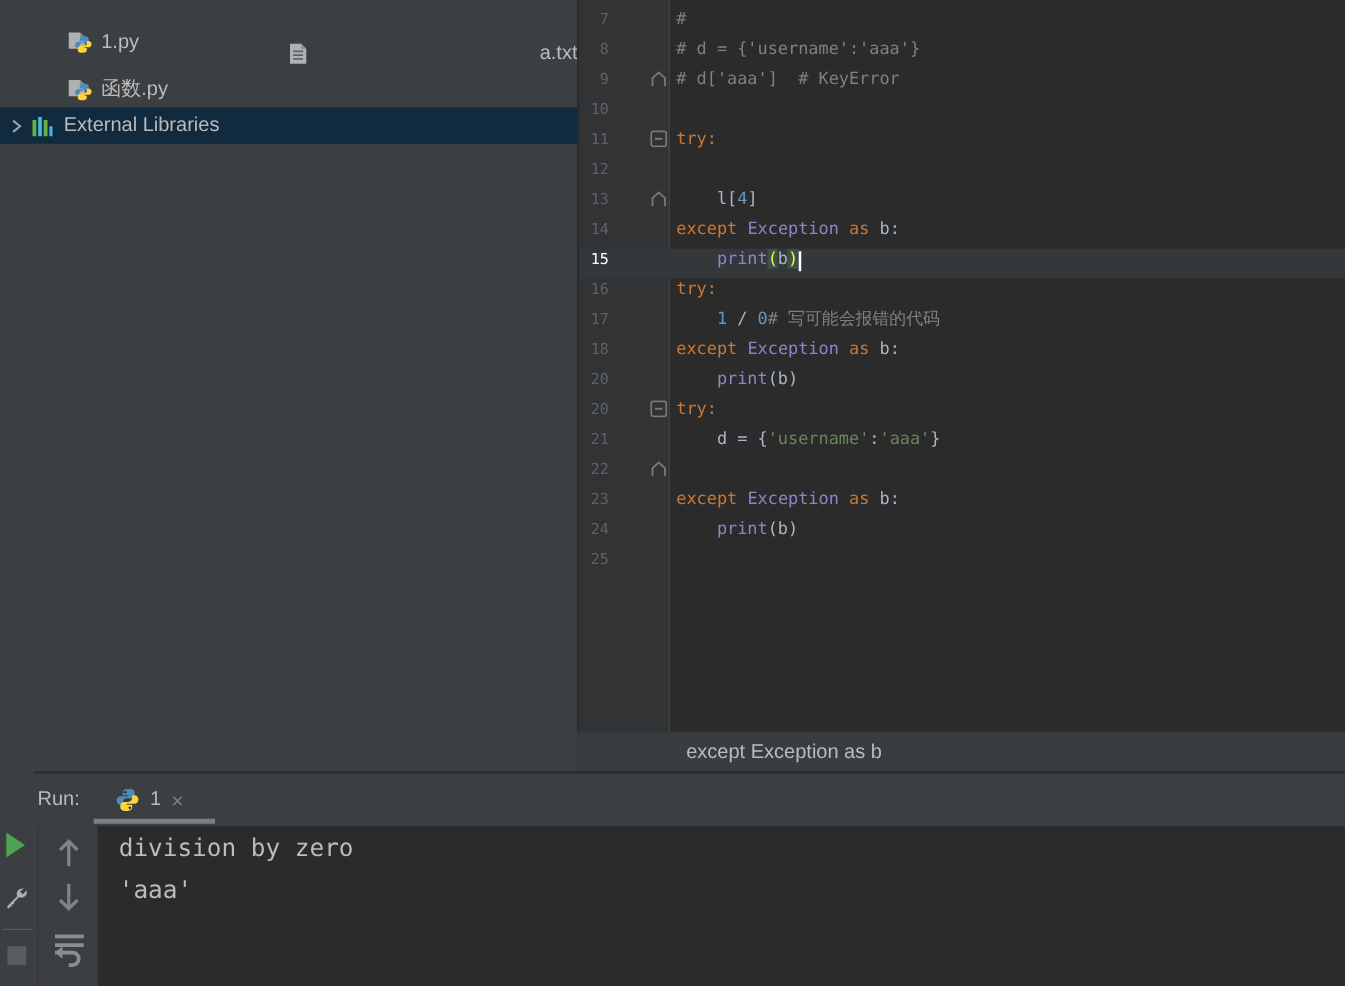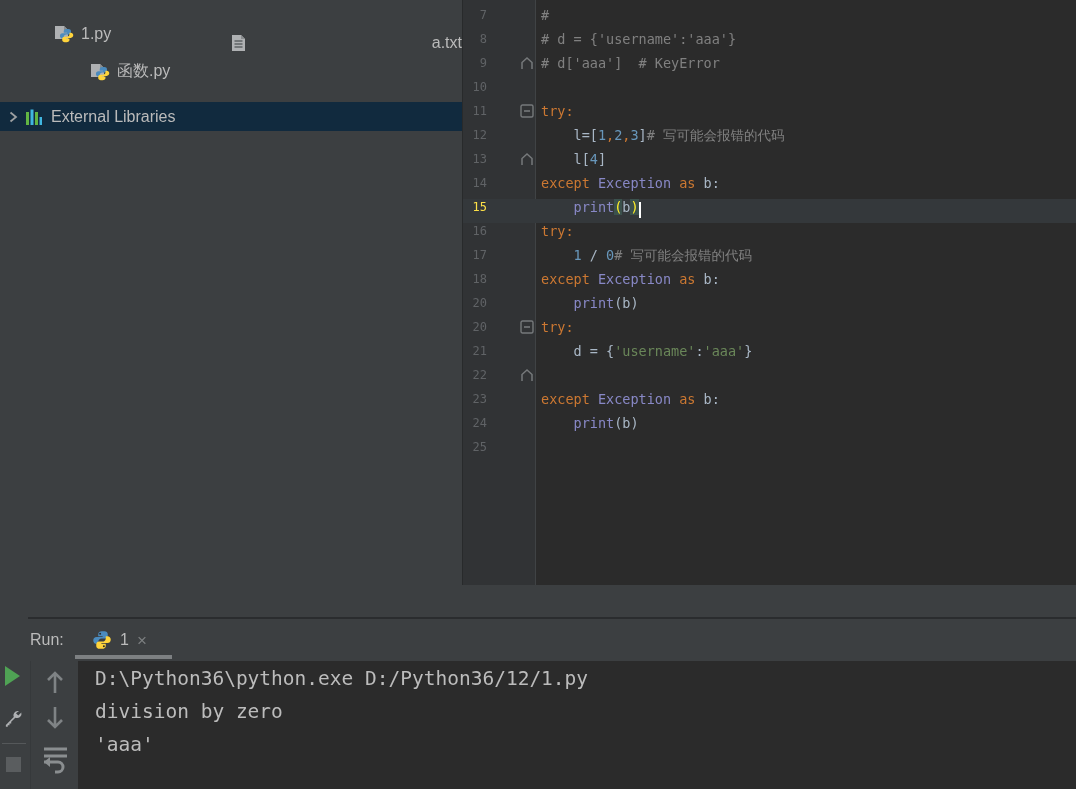--- a/index.html
+++ b/index.html
@@ -6,34 +6,34 @@
   #app{
     position:relative;width:1076px;height:789px;overflow:hidden;
     background:#3C3F41;
     font-family:"Liberation Sans","DejaVu Sans",sans-serif;
     -webkit-font-smoothing:antialiased;
   }
   
   .project-panel{position:absolute;left:0;top:0;width:462px;height:617px;background:#3C3F41;}
   .tree-row{position:absolute;left:0;width:462px;height:29px;display:flex;align-items:center;
     color:#BBBBBB;font-size:16px;white-space:nowrap;cursor:default;}
-  .tree-row.selected{background:#112A3E;margin-top:16px;}
+  .tree-row.selected{background:#112A3E;}
   .tree-chevron{width:22px;display:flex;justify-content:center;align-items:center;flex:none;margin-left:2px;}
   .tree-icon{width:20px;height:18px;position:relative;flex:none;margin-right:7px;}
   .tree-indent{width:54px;flex:none;}
   
   .editor{position:absolute;left:462px;top:0;width:614px;height:585px;background:#2B2B2B;overflow:hidden;
     border-left:1px solid #282A2B;box-sizing:border-box;}
   .gutter-bg{position:absolute;left:0;top:0;width:72px;height:585px;background:#313335;border-right:1px solid #404345;z-index:0;}
   .caret-row{position:absolute;left:0;width:614px;height:24px;background:#34383B;z-index:1;}
   .code-lines{position:absolute;left:0;top:7px;z-index:2;width:614px;}
   .code-line{height:24px;line-height:24px;white-space:pre;display:flex;
     font-family:"DejaVu Sans Mono","Liberation Mono",monospace;font-size:13.5px;}
   .ln{display:inline-block;width:24px;text-align:right;color:#606366;font-size:12px;flex:none;}
-  .ln.current{color:#fde047;}
+  .ln.current{color:#ffffff;}
   .fold-cell{display:inline-block;width:54px;position:relative;flex:none;}
   .fold-cell svg{position:absolute;left:33px;top:5px;}
   .code-text{white-space:pre;}
   .t-c{color:#808080;}
   .t-k{color:#CC7832;font-weight:normal;}
   .t-n{color:#6897BB;}
   .t-s{color:#6A8759;}
   .t-b{color:#8888C6;}
   .t-d{color:#A9B7C6;}
   .t-p{color:#FFEF28;background:#3B514D;}
@@ -82,21 +82,21 @@
       </div>
       <div class="tree-row" style="top: 28px; justify-content: space-between;">
         <span class="tree-indent"></span>
         <span class="tree-icon"><svg width="20" height="18" viewBox="0 0 20 18">
             <path d="M3 1h9l4 4v12H3z" fill="#AFB1B3"></path>
             <path d="M12 1l4 4h-4z" fill="#8A8D8F"></path>
             <path d="M5.5 7h8M5.5 10h8M5.5 13h8" stroke="#5F6366" stroke-width="1.4"></path>
           </svg></span>
         <span>a.txt</span>
       </div>
-      <div class="tree-row" style="top: 57px; margin-left: 36px;">
+      <div class="tree-row" style="top: 57px;">
         <span class="tree-indent"></span>
         <span class="tree-icon"><svg width="20" height="18" viewBox="0 0 20 18">
             <path d="M1 1h9l4 4v9H1z" fill="#AFB1B3"></path>
             <path d="M10 1l4 4h-4z" fill="#8A8D8F"></path>
             <g transform="translate(5,3) scale(0.95)">
               <path fill="#4B8BBE" d="M7.9 1C6.2 1 5 1.9 5 3.3V5h3.5v.6H3.6C2.1 5.6 1 6.8 1 8.3 1 9.9 2.1 11 3.6 11H5V9.3c0-1.4 1.2-2.5 2.6-2.5h2.8c1.2 0 2.2-1 2.2-2.2V3.3C12.6 1.9 11.4 1 10 1H7.9z"></path>
               <path fill="#FFD43B" d="M8.1 15c1.7 0 2.9-.9 2.9-2.3V11H7.5v-.6h4.9c1.5 0 2.6-1.2 2.6-2.7 0-1.6-1.1-2.7-2.6-2.7H11v1.7c0 1.4-1.2 2.5-2.6 2.5H5.6c-1.2 0-2.2 1-2.2 2.2v1.3C3.4 14.1 4.6 15 6 15h2.1z"></path>
             </g>
           </svg></span>
         <span>函数.py</span>
@@ -125,21 +125,21 @@
         <div class="code-line"><span class="ln">7</span><span class="fold-cell"></span><span class="code-text"><span class="t-c">#</span></span></div>
         <div class="code-line"><span class="ln">8</span><span class="fold-cell"></span><span class="code-text"><span class="t-c"># d = {'username':'aaa'}</span></span></div>
         <div class="code-line"><span class="ln">9</span><span class="fold-cell"><svg width="14" height="14" viewBox="0 0 14 14">
               <path d="M2 13V6.5L7 2l5 4.5V13" fill="none" stroke="#76797B" stroke-width="1.5"></path>
             </svg></span><span class="code-text"><span class="t-c"># d['aaa']  # KeyError</span></span></div>
         <div class="code-line"><span class="ln">10</span><span class="fold-cell"></span><span class="code-text"></span></div>
         <div class="code-line"><span class="ln">11</span><span class="fold-cell"><svg width="14" height="14" viewBox="0 0 14 14">
               <rect x="1" y="1" width="12" height="12" rx="1.5" fill="#313335" stroke="#76797B" stroke-width="1.4"></rect>
               <path d="M4 7h6" stroke="#76797B" stroke-width="1.6"></path>
             </svg></span><span class="code-text"><span class="t-k">try:</span></span></div>
-        <div class="code-line"><span class="ln">12</span><span class="fold-cell"></span><span class="code-text"><span class="t-d">    l=[</span><span class="t-n">1</span><span class="t-k">,</span><span class="t-n">2</span><span class="t-k">,</span><span class="t-n">3</span><span class="t-d">]</span><span class="t-c"># 写可能会报错的代码</span></span></div>
+        <div class="code-line"><span class="ln">12</span><span class="fold-cell"></span></div>
         <div class="code-line"><span class="ln">13</span><span class="fold-cell"><svg width="14" height="14" viewBox="0 0 14 14">
               <path d="M2 13V6.5L7 2l5 4.5V13" fill="none" stroke="#76797B" stroke-width="1.5"></path>
             </svg></span><span class="code-text"><span class="t-d">    l[</span><span class="t-n">4</span><span class="t-d">]</span></span></div>
         <div class="code-line"><span class="ln">14</span><span class="fold-cell"></span><span class="code-text"><span class="t-k">except</span><span class="t-d"> </span><span class="t-b">Exception</span><span class="t-d"> </span><span class="t-k">as</span><span class="t-d"> b:</span></span></div>
         <div class="code-line"><span class="ln current">15</span><span class="fold-cell"></span><span class="code-text"><span class="t-d">    </span><span class="t-b">print</span><span class="t-p">(</span><span class="t-d">b</span><span class="t-p">)</span><span class="caret-bar"></span></span></div>
         <div class="code-line"><span class="ln">16</span><span class="fold-cell"></span><span class="code-text"><span class="t-k">try:</span></span></div>
         <div class="code-line"><span class="ln">17</span><span class="fold-cell"></span><span class="code-text"><span class="t-d">    </span><span class="t-n">1</span><span class="t-d"> / </span><span class="t-n">0</span><span class="t-c"># 写可能会报错的代码</span></span></div>
         <div class="code-line"><span class="ln">18</span><span class="fold-cell"></span><span class="code-text"><span class="t-k">except</span><span class="t-d"> </span><span class="t-b">Exception</span><span class="t-d"> </span><span class="t-k">as</span><span class="t-d"> b:</span></span></div>
         <div class="code-line"><span class="ln">20</span><span class="fold-cell"></span><span class="code-text"><span class="t-d">    </span><span class="t-b">print</span><span class="t-d">(b)</span></span></div>
         <div class="code-line"><span class="ln">20</span><span class="fold-cell"><svg width="14" height="14" viewBox="0 0 14 14">
@@ -149,20 +149,21 @@
         <div class="code-line"><span class="ln">21</span><span class="fold-cell"></span><span class="code-text"><span class="t-d">    d = {</span><span class="t-s">'username'</span><span class="t-d">:</span><span class="t-s">'aaa'</span><span class="t-d">}</span></span></div>
         <div class="code-line"><span class="ln">22</span><span class="fold-cell"><svg width="14" height="14" viewBox="0 0 14 14">
               <path d="M2 13V6.5L7 2l5 4.5V13" fill="none" stroke="#76797B" stroke-width="1.5"></path>
             </svg></span></div>
         <div class="code-line"><span class="ln">23</span><span class="fold-cell"></span><span class="code-text"><span class="t-k">except</span><span class="t-d"> </span><span class="t-b">Exception</span><span class="t-d"> </span><span class="t-k">as</span><span class="t-d"> b:</span></span></div>
         <div class="code-line"><span class="ln">24</span><span class="fold-cell"></span><span class="code-text"><span class="t-d">    </span><span class="t-b">print</span><span class="t-d">(b)</span></span></div>
         <div class="code-line"><span class="ln">25</span><span class="fold-cell"></span><span class="code-text"></span></div>
       </div>
   </div>
 
+  <div class="context-bar">except Exception as b</div>
 
   <div class="run-header">
     <span class="run-label">Run:</span>
     <div class="run-tab">
       <svg width="20" height="20" viewBox="0 0 16 16">
         <path fill="#4B8BBE" d="M7.9 1C6.2 1 5 1.9 5 3.3V5h3.5v.6H3.6C2.1 5.6 1 6.8 1 8.3 1 9.9 2.1 11 3.6 11H5V9.3c0-1.4 1.2-2.5 2.6-2.5h2.8c1.2 0 2.2-1 2.2-2.2V3.3C12.6 1.9 11.4 1 10 1H7.9z"></path>
         <circle fill="#2B2B2B" cx="6.5" cy="3" r="0.8"></circle>
         <path fill="#FFD43B" d="M8.1 15c1.7 0 2.9-.9 2.9-2.3V11H7.5v-.6h4.9c1.5 0 2.6-1.2 2.6-2.7 0-1.6-1.1-2.7-2.6-2.7H11v1.7c0 1.4-1.2 2.5-2.6 2.5H5.6c-1.2 0-2.2 1-2.2 2.2v1.3C3.4 14.1 4.6 15 6 15h2.1z"></path>
         <circle fill="#2B2B2B" cx="9.5" cy="13" r="0.8"></circle>
       </svg>
@@ -202,19 +203,18 @@
       </div>
       <div class="tb-icon" style="left:11px;top:84px;">
         <svg width="27" height="30" viewBox="0 0 27 30">
           <path d="M2 4h23M2 11h23" stroke="#8A8E90" stroke-width="3" fill="none"></path>
           <path d="M2 21h14a5 5 0 0 1 0 10h-3" stroke="#8A8E90" stroke-width="3" fill="none" transform="translate(0,-4)"></path>
           <path d="M8 12 2 17l6 5z" fill="#8A8E90" transform="translate(0,0)"></path>
         </svg>
       </div>
     </div>
     <div class="console-out" id="console-out">
-        <div>D:\Python36\python.exe D:/Python36/12/1.py</div>
         <div>division by zero</div>
         <div>'aaa'</div>
       </div>
   </div>
 
 </div>
 
 </body></html>

